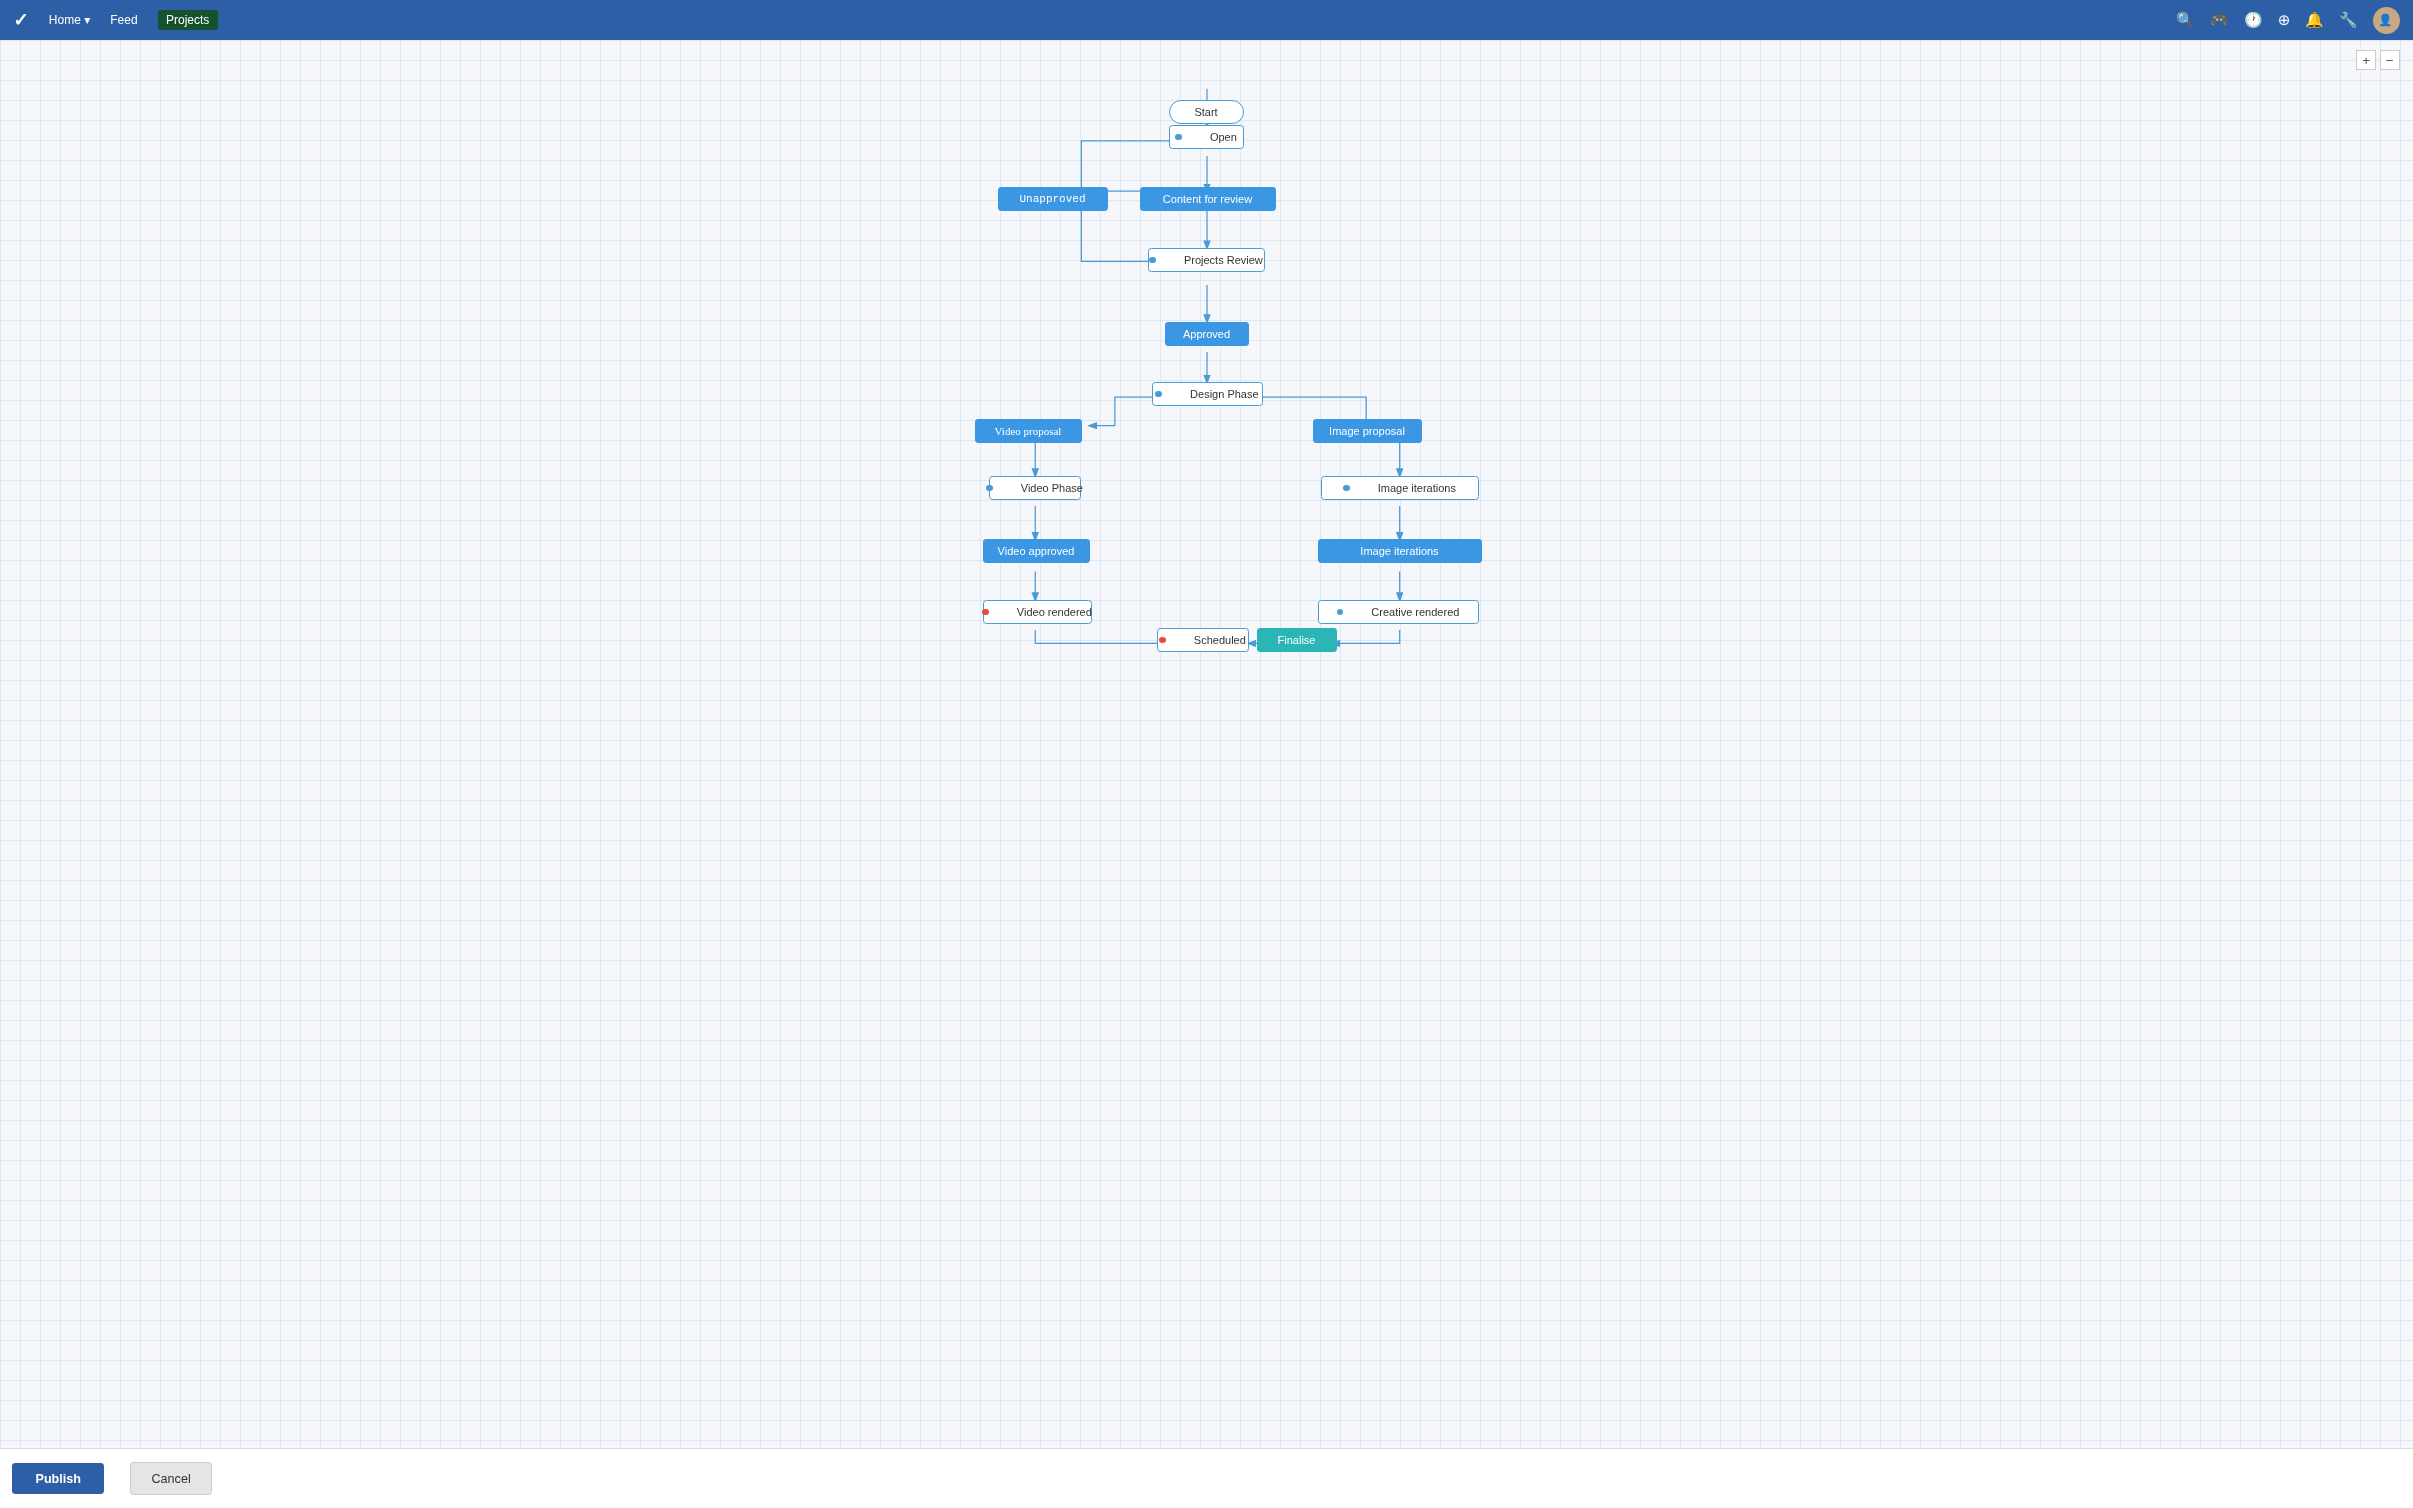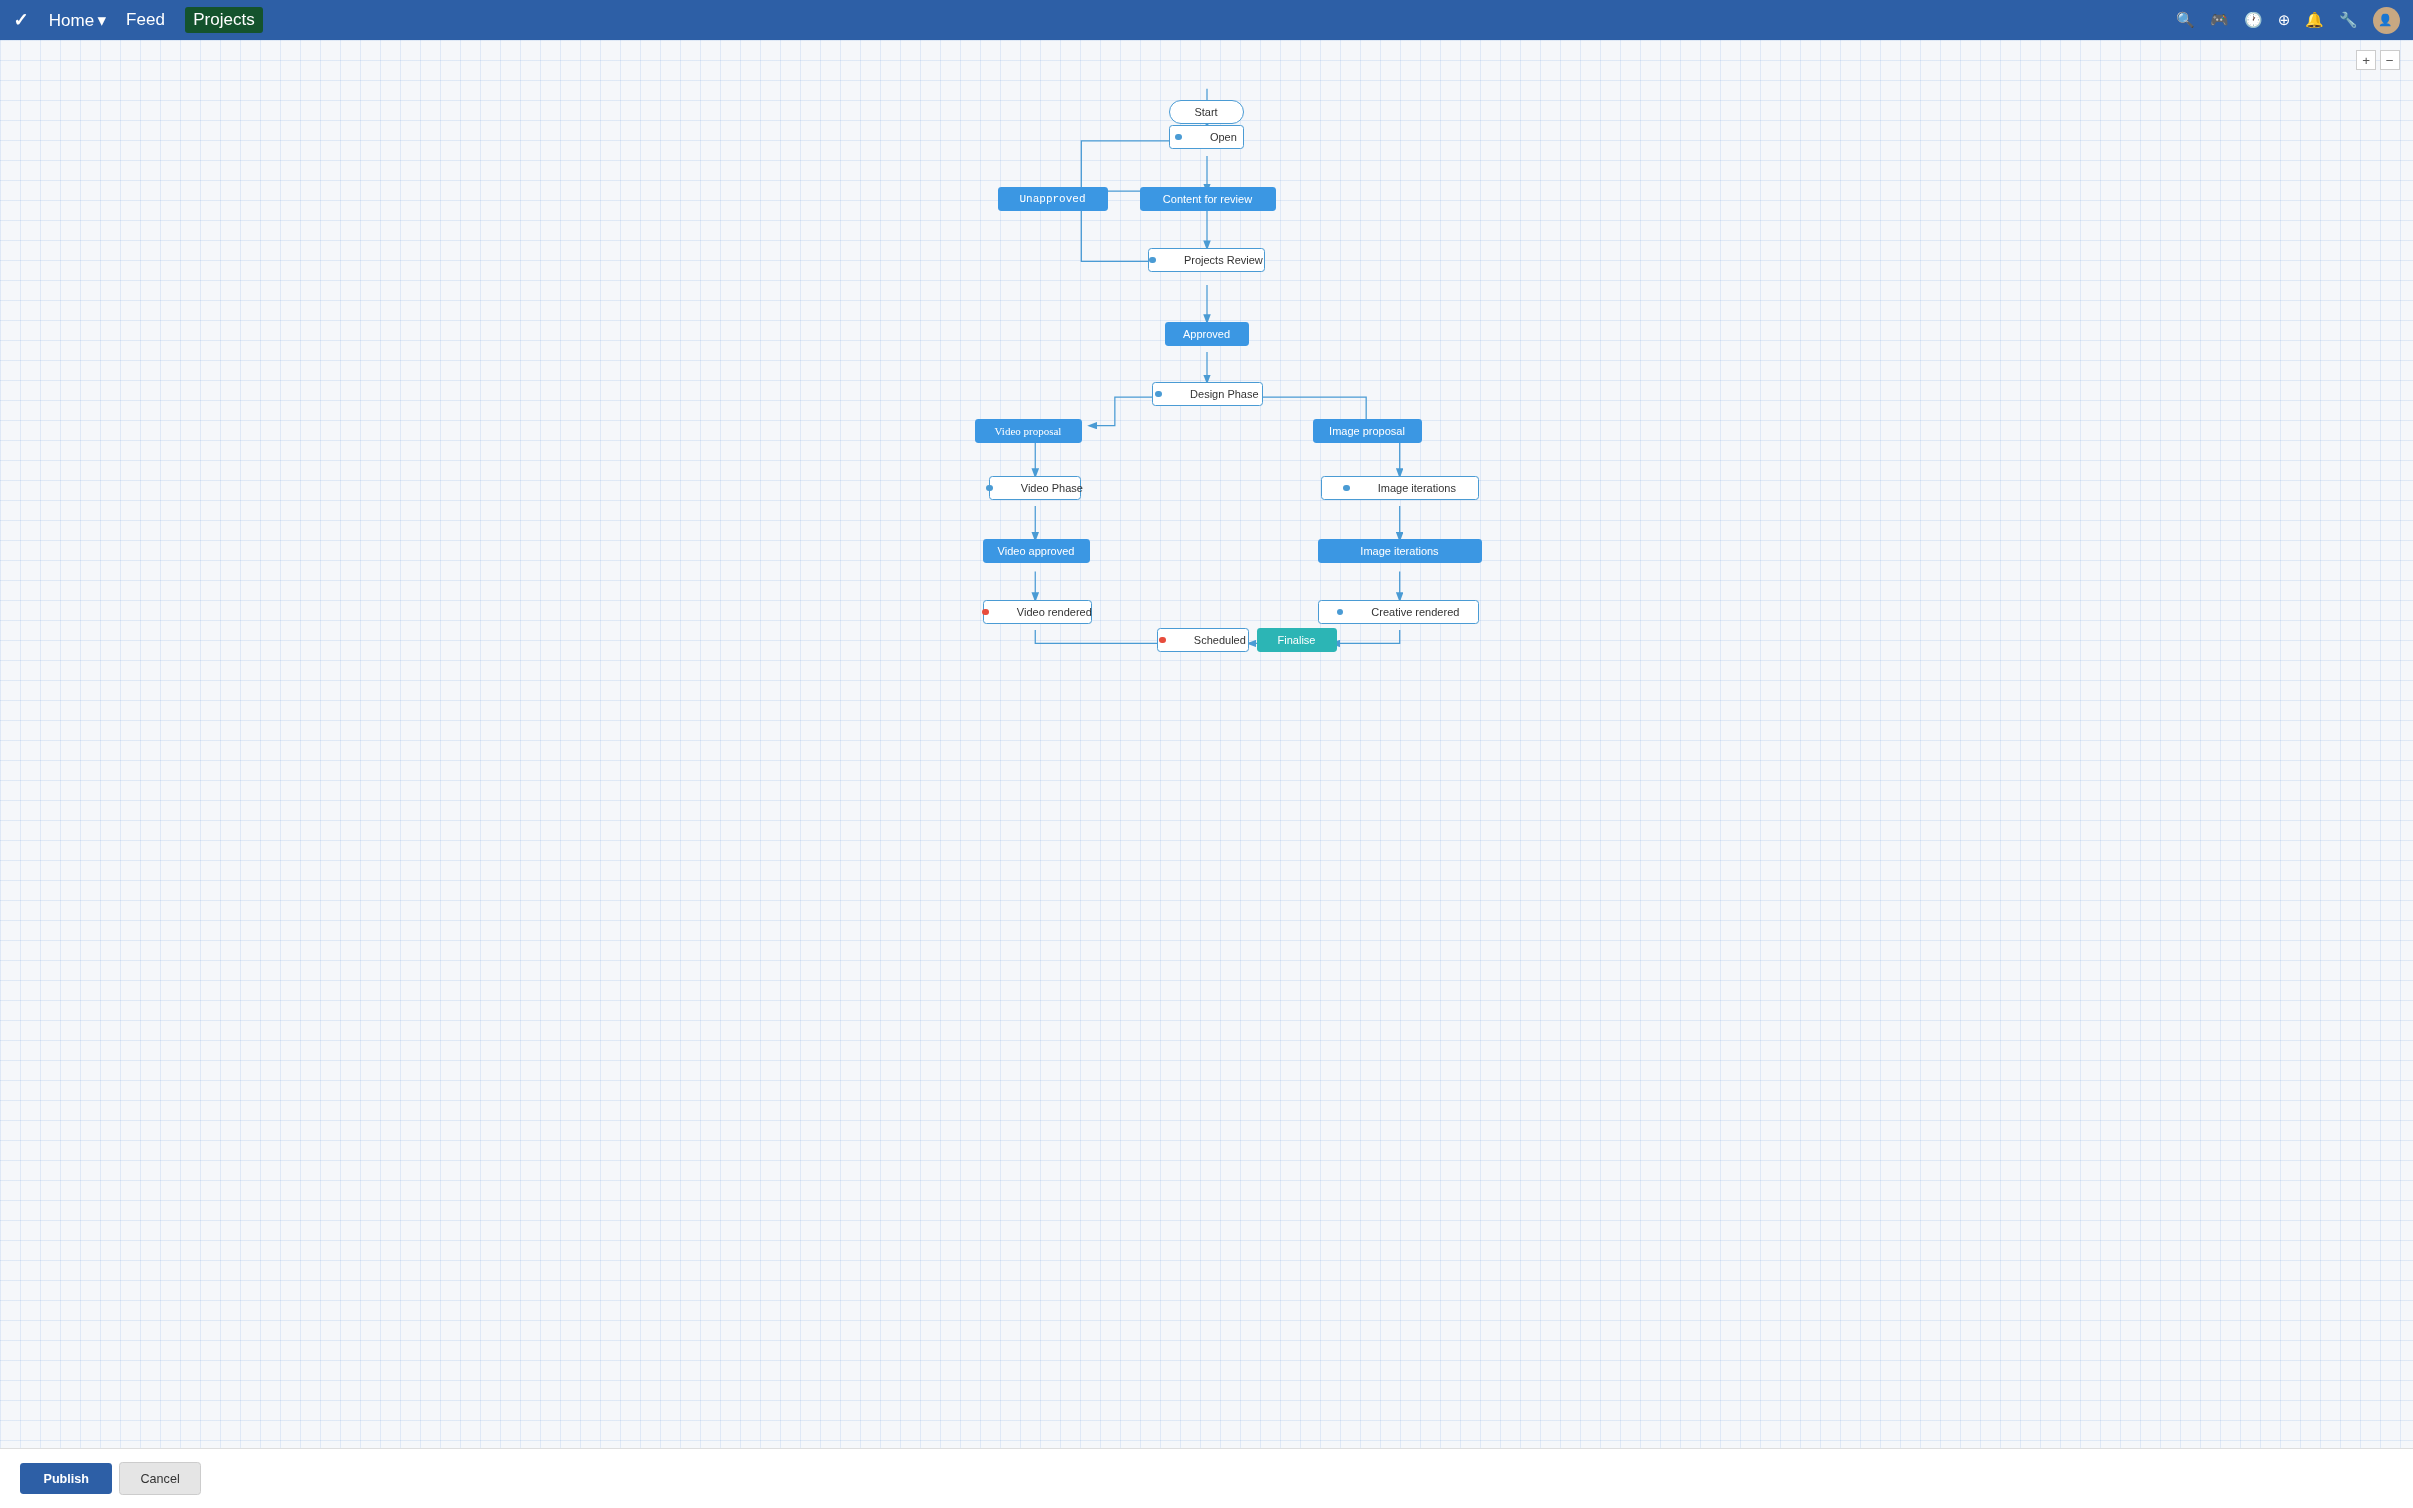--- a/index.html
+++ b/index.html
@@ -9,21 +9,21 @@
     nav {
       background: #2d5fa6;
       height: 40px;
       display: flex;
       align-items: center;
       padding: 0 13.4px;
       gap: 20px;
       flex-shrink: 0;
     }
     .nav-logo { color: white; font-size: 18.4px; font-weight: bold; }
-    .nav-item { color: white; font-size: 17px; cursor: pointer; display: flex; align-items: flex-end; gap: 3.4px; }
+    .nav-item { color: white; font-size: 12px; cursor: pointer; display: flex; align-items: flex-start; gap: 3.4px; }
     .nav-item.active { background: #14532d; padding: 3.4px 8.4px; border-radius: 3px; }
     .nav-spacer { flex: 1; }
     .nav-icons { display: flex; align-items: center; gap: 15px; }
     .nav-icon { color: white; font-size: 15px; cursor: pointer; }
     .nav-avatar { width: 27px; height: 27px; border-radius: 50%; background: #c8a882; overflow: hidden; display: flex; align-items: center; justify-content: center; font-size: 11.7px; }
 
     
     .canvas-area {
       flex: 1;
       position: relative;
@@ -138,22 +138,22 @@
       stroke: none;
     }
 
     
     footer {
       height: 60px;
       background: white;
       border-top: 0.8px solid #ddd;
       display: flex;
       align-items: center;
-      padding: 0 20px;
-      gap: 7px;
+      padding: 0 12px;
+      gap: 26px;
       flex-shrink: 0;
     }
     .btn-publish {
       background: #2d5fa6;
       color: white;
       border: none;
       padding: 8.4px 23.5px;
       border-radius: 3.4px;
       font-size: 12.6px;
       font-weight: 600;

